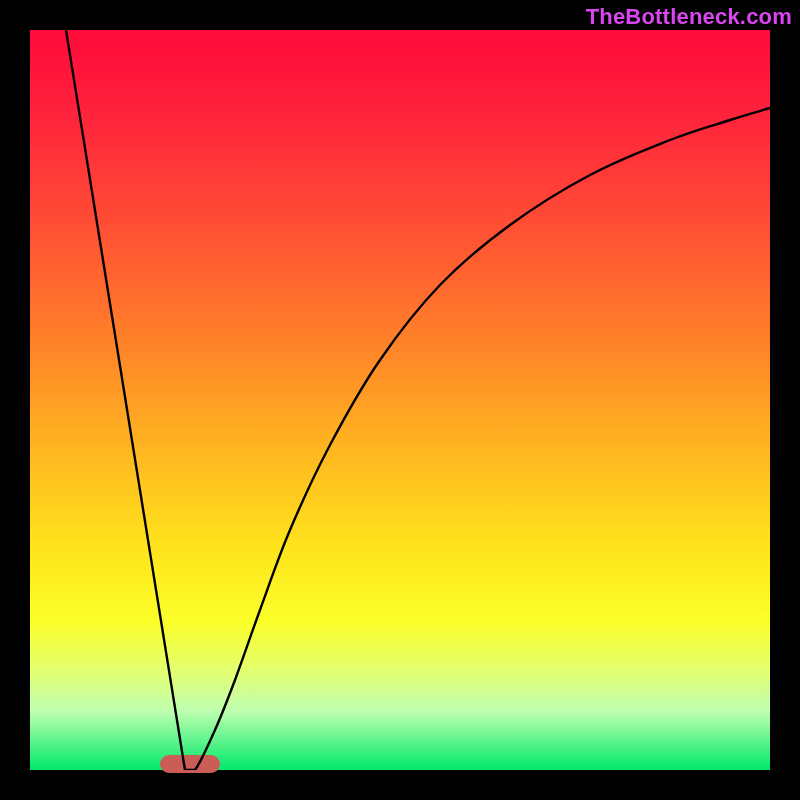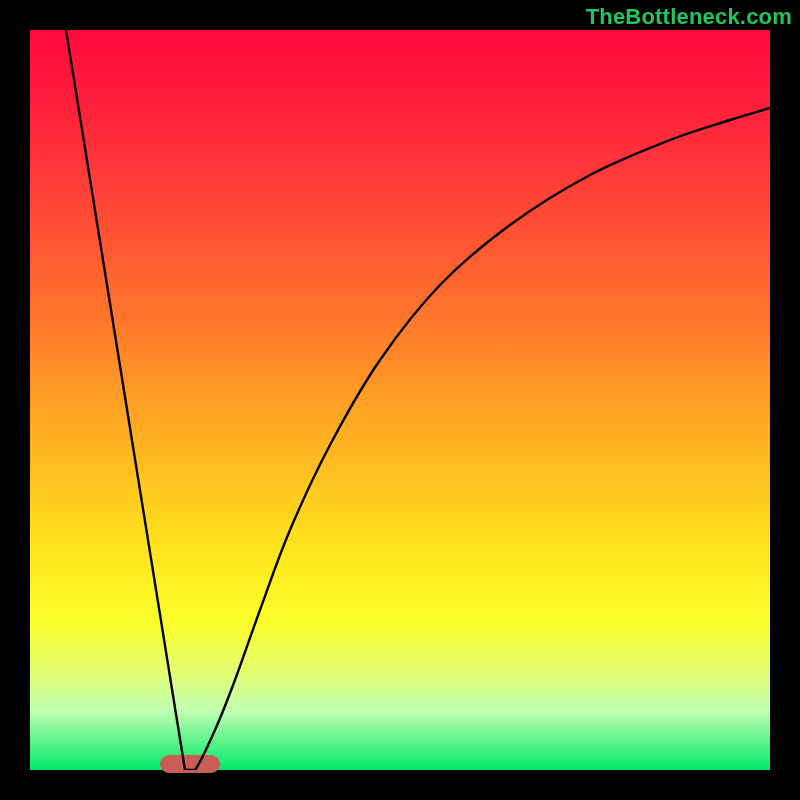--- a/index.html
+++ b/index.html
@@ -43,21 +43,21 @@
     border-radius: 9px;
     height: 18px;
   }
   .watermark {
     position: absolute;
     top: 4px;
     right: 8px;
     font-family: Arial, Helvetica, sans-serif;
     font-size: 22px;
     font-weight: 600;
-    color: #22c55e;
+    color: #d946ef;
     letter-spacing: 0.2px;
     user-select: none;
   }
   svg.curve {
     position: absolute;
     left: 0;
     top: 0;
     width: 740px;
     height: 740px;
   }

